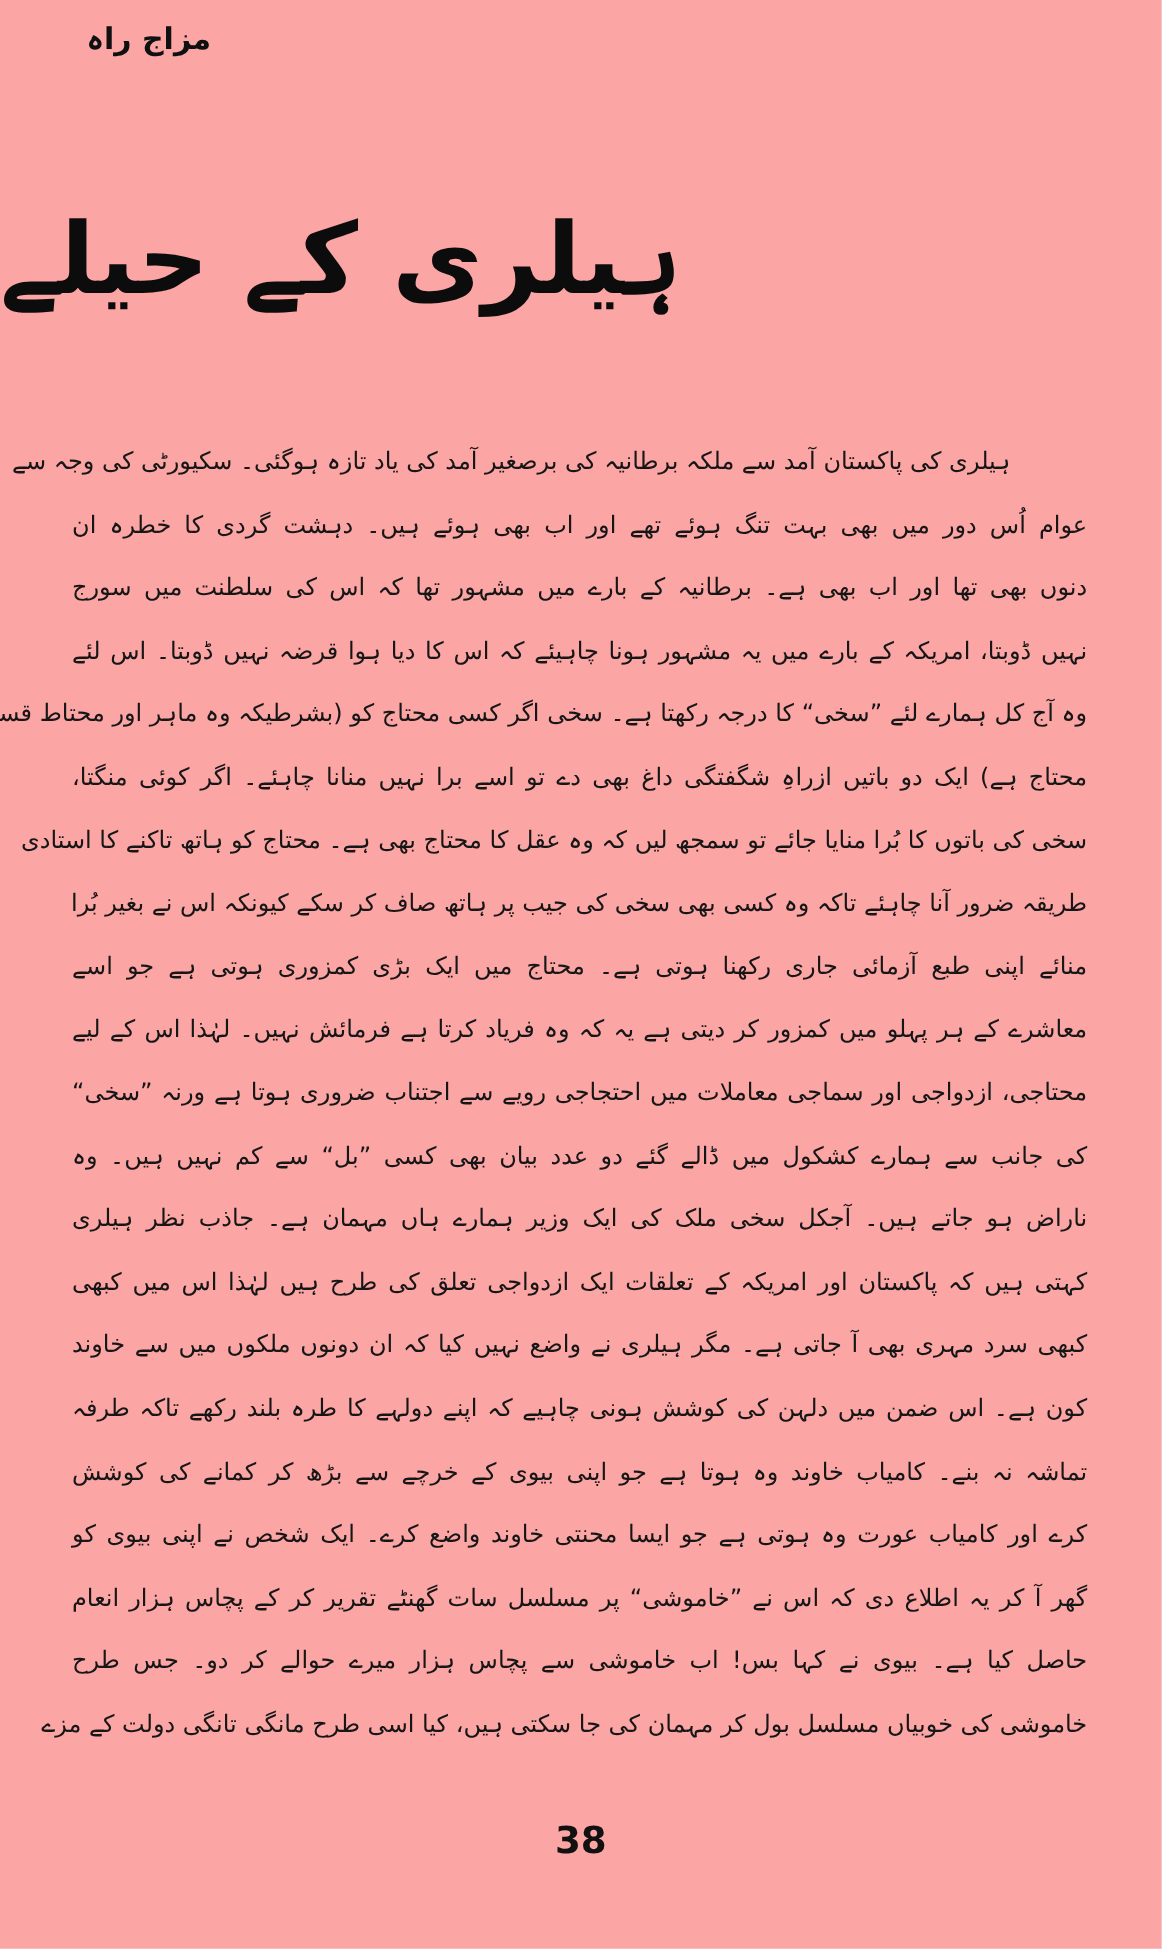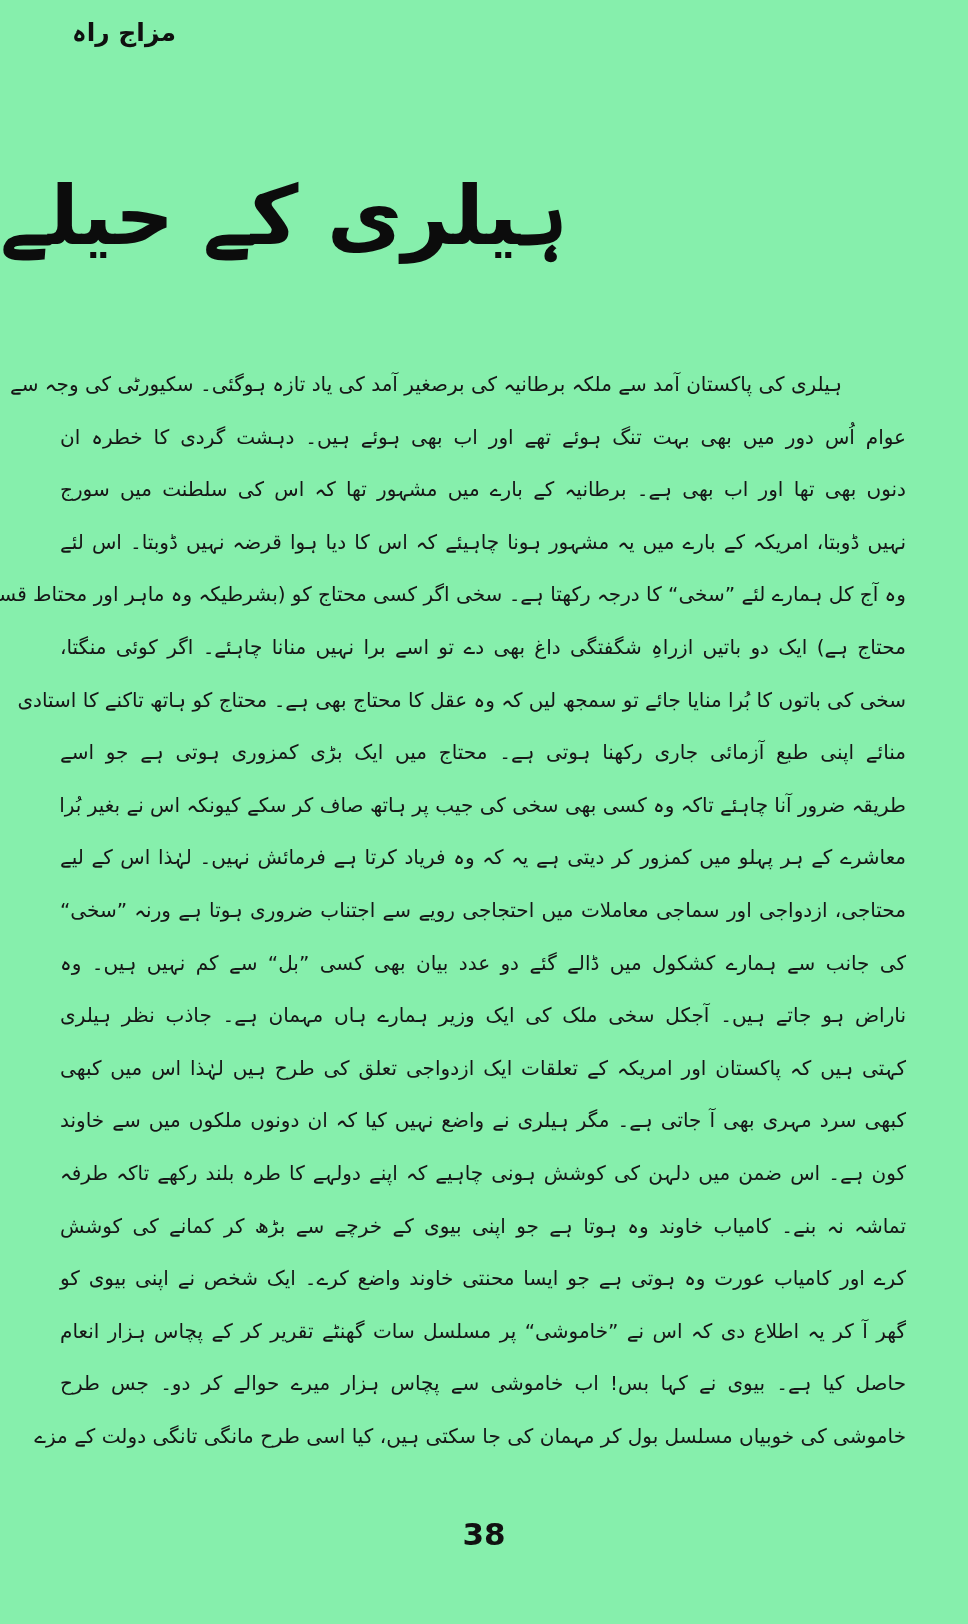--- a/index.html
+++ b/index.html
@@ -5,21 +5,21 @@
   html, body {
     margin: 0;
     padding: 0;
     background: #e8e8e6;
   }
   .page {
     position: relative;
     width: 968px;
     height: 1624px;
     margin: 0 auto;
-    background: #86efac;
+    background: #fca5a5;
     color: #141414;
     font-family: "DejaVu Sans", sans-serif;
     direction: rtl;
     overflow: hidden;
   }
   .running-header {
     position: absolute;
     top: 18px;
     left: 72px;
     font-size: 25px;
@@ -81,22 +81,22 @@
   <div class="chapter-title">ہیلری کے حیلے</div>
 
   <div class="body-text">
       <div class="line indent">ہیلری کی پاکستان آمد سے ملکہ برطانیہ کی برصغیر آمد کی یاد تازہ ہوگئی۔ سکیورٹی کی وجہ سے</div>
       <div class="line">عوام اُس دور میں بھی بہت تنگ ہوئے تھے اور اب بھی ہوئے ہیں۔ دہشت گردی کا خطرہ ان</div>
       <div class="line">دنوں بھی تھا اور اب بھی ہے۔ برطانیہ کے بارے میں مشہور تھا کہ اس کی سلطنت میں سورج</div>
       <div class="line">نہیں ڈوبتا، امریکہ کے بارے میں یہ مشہور ہونا چاہیئے کہ اس کا دیا ہوا قرضہ نہیں ڈوبتا۔ اس لئے</div>
       <div class="line">وہ آج کل ہمارے لئے ”سخی“ کا درجہ رکھتا ہے۔ سخی اگر کسی محتاج کو (بشرطیکہ وہ ماہر اور محتاط قسم کا</div>
       <div class="line">محتاج ہے) ایک دو باتیں ازراہِ شگفتگی داغ بھی دے تو اسے برا نہیں منانا چاہئے۔ اگر کوئی منگتا،</div>
       <div class="line">سخی کی باتوں کا بُرا منایا جائے تو سمجھ لیں کہ وہ عقل کا محتاج بھی ہے۔ محتاج کو ہاتھ تاکنے کا استادی</div>
+      <div class="line">طریقہ ضرور آنا چاہئے تاکہ وہ کسی بھی سخی کی جیب پر ہاتھ صاف کر سکے کیونکہ اس نے بغیر بُرا</div>
       <div class="line">منائے اپنی طبع آزمائی جاری رکھنا ہوتی ہے۔ محتاج میں ایک بڑی کمزوری ہوتی ہے جو اسے</div>
-      <div class="line">طریقہ ضرور آنا چاہئے تاکہ وہ کسی بھی سخی کی جیب پر ہاتھ صاف کر سکے کیونکہ اس نے بغیر بُرا</div>
       <div class="line">معاشرے کے ہر پہلو میں کمزور کر دیتی ہے یہ کہ وہ فریاد کرتا ہے فرمائش نہیں۔ لہٰذا اس کے لیے</div>
       <div class="line">محتاجی، ازدواجی اور سماجی معاملات میں احتجاجی رویے سے اجتناب ضروری ہوتا ہے ورنہ ”سخی“</div>
       <div class="line">کی جانب سے ہمارے کشکول میں ڈالے گئے دو عدد بیان بھی کسی ”بل“ سے کم نہیں ہیں۔ وہ</div>
       <div class="line">ناراض ہو جاتے ہیں۔ آجکل سخی ملک کی ایک وزیر ہمارے ہاں مہمان ہے۔ جاذب نظر ہیلری</div>
       <div class="line">کہتی ہیں کہ پاکستان اور امریکہ کے تعلقات ایک ازدواجی تعلق کی طرح ہیں لہٰذا اس میں کبھی</div>
       <div class="line">کبھی سرد مہری بھی آ جاتی ہے۔ مگر ہیلری نے واضع نہیں کیا کہ ان دونوں ملکوں میں سے خاوند</div>
       <div class="line">کون ہے۔ اس ضمن میں دلہن کی کوشش ہونی چاہیے کہ اپنے دولہے کا طرہ بلند رکھے تاکہ طرفہ</div>
       <div class="line">تماشہ نہ بنے۔ کامیاب خاوند وہ ہوتا ہے جو اپنی بیوی کے خرچے سے بڑھ کر کمانے کی کوشش</div>
       <div class="line">کرے اور کامیاب عورت وہ ہوتی ہے جو ایسا محنتی خاوند واضع کرے۔ ایک شخص نے اپنی بیوی کو</div>
       <div class="line">گھر آ کر یہ اطلاع دی کہ اس نے ”خاموشی“ پر مسلسل سات گھنٹے تقریر کر کے پچاس ہزار انعام</div>

